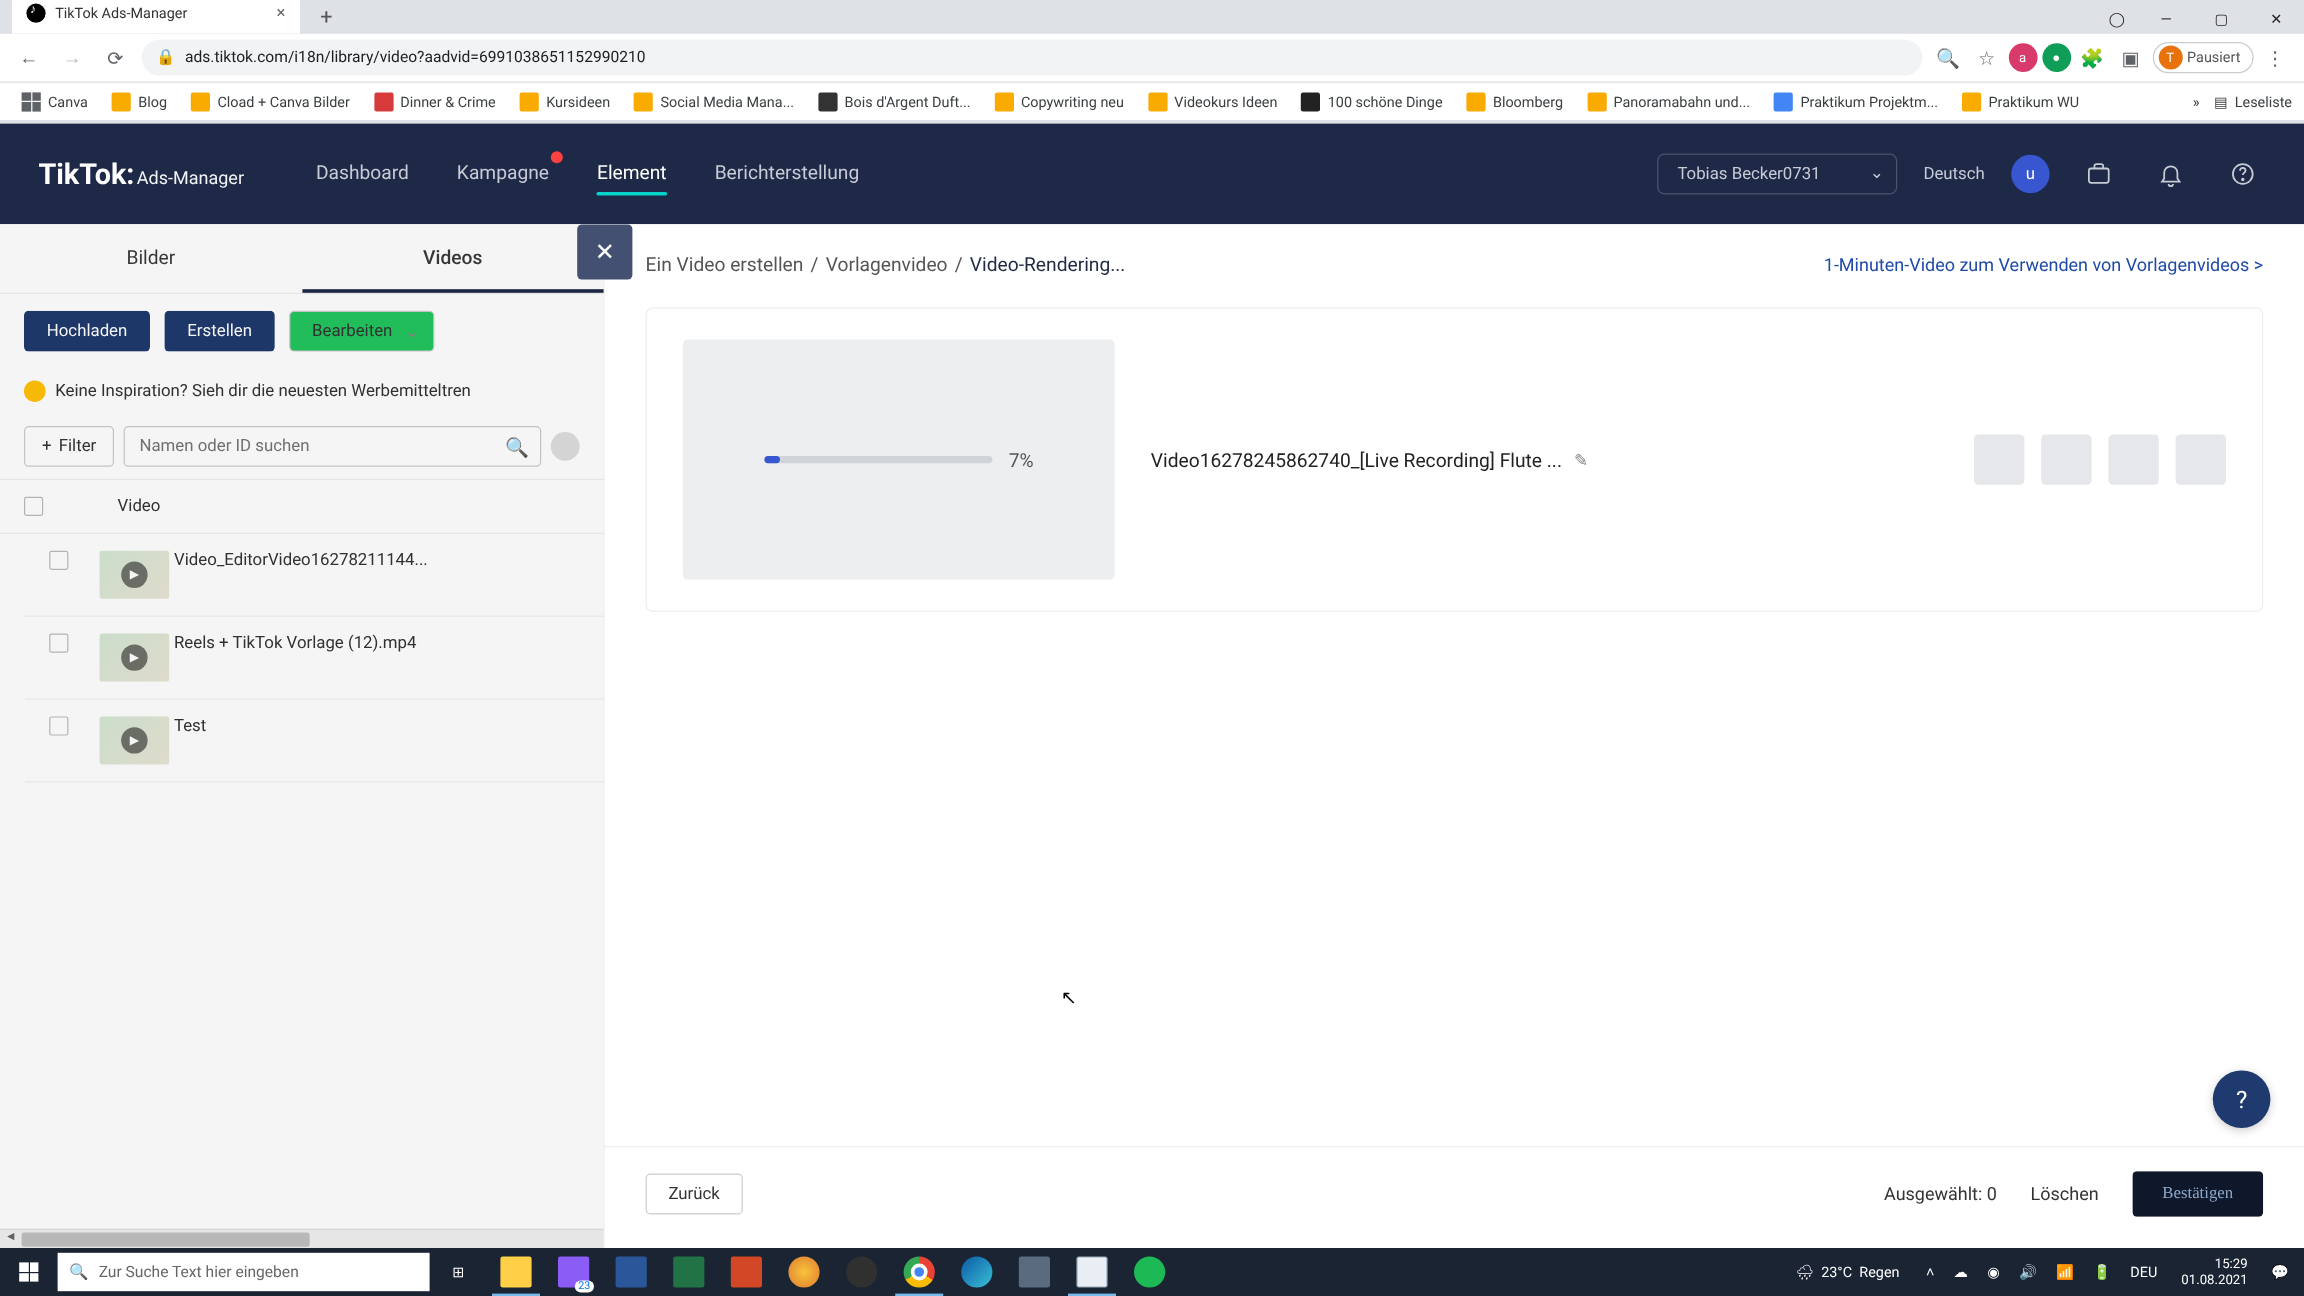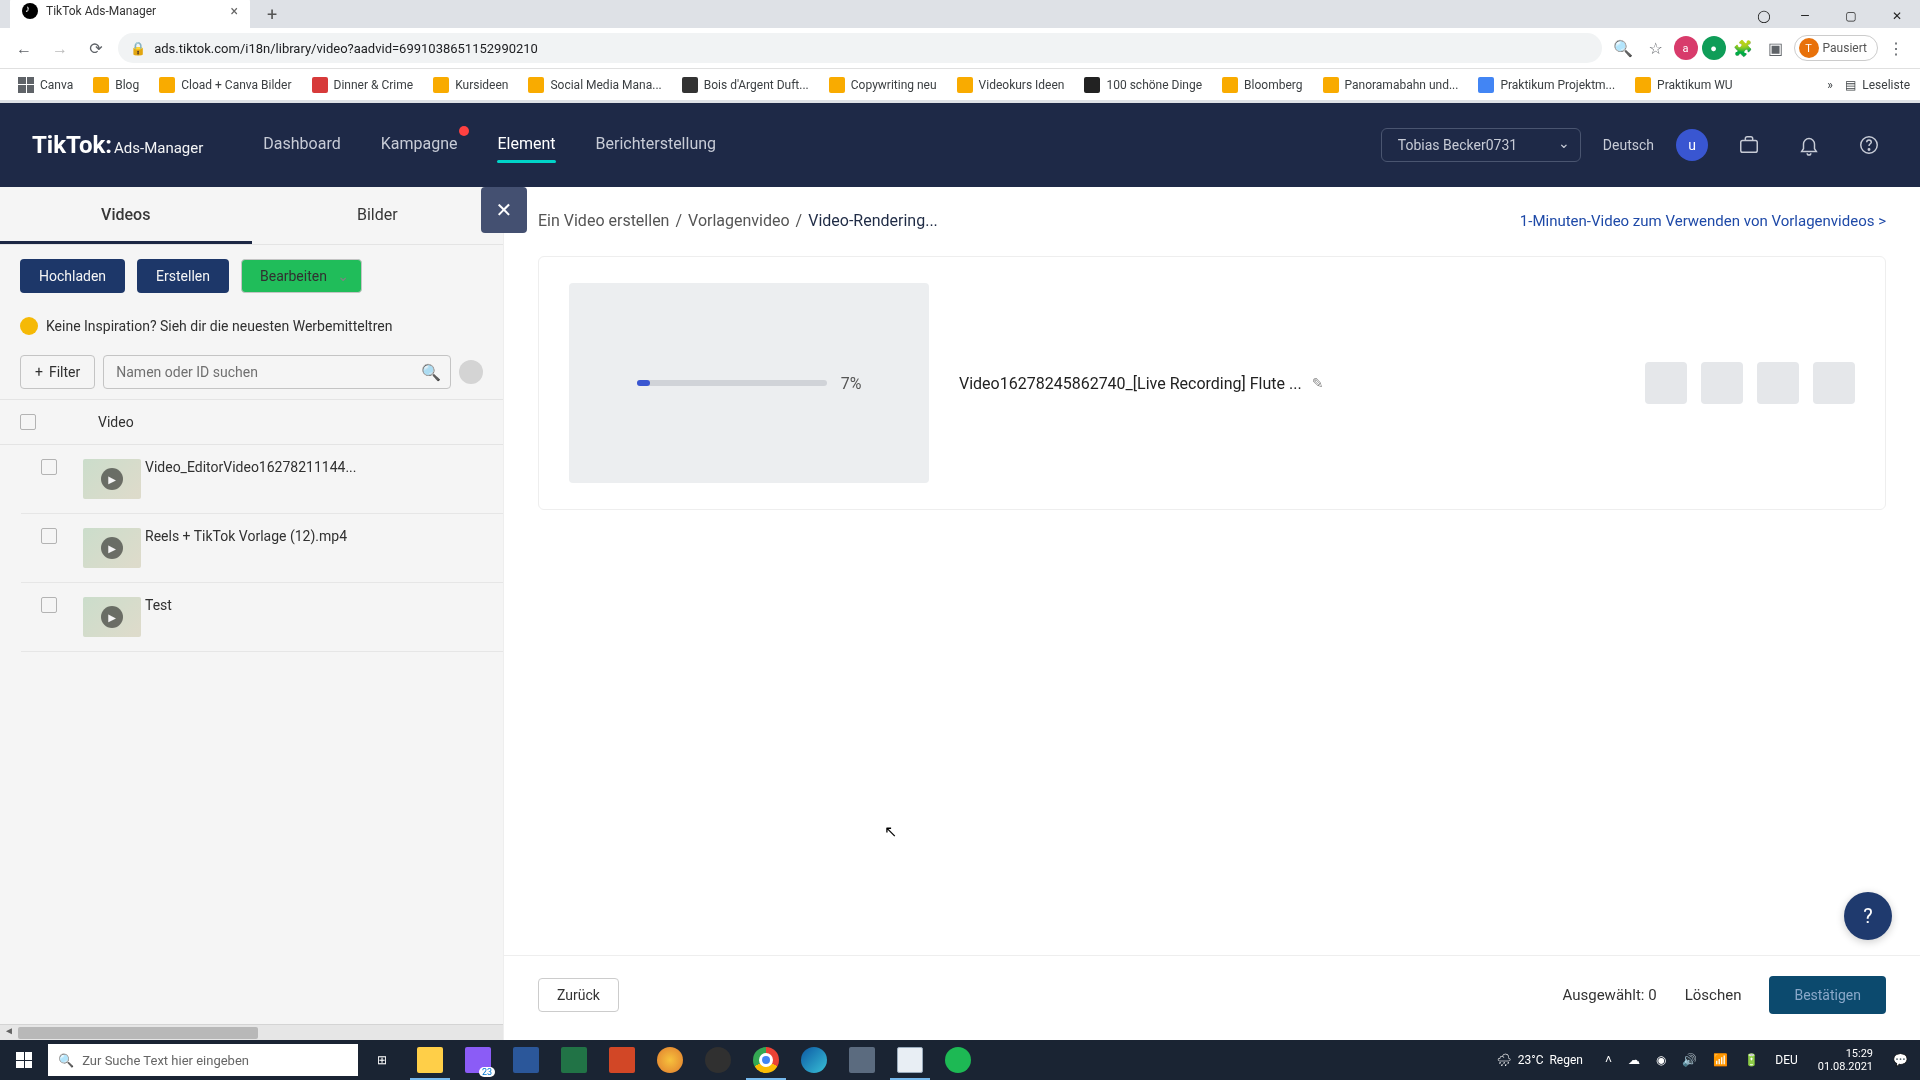--- a/index.html
+++ b/index.html
@@ -94,21 +94,21 @@
 .prog-pct { font-size:16px; color:#555; }
 .render-name { display:flex; align-items:center; gap:10px; font-size:16px; color:#222; }
 .edit-icon { color:#888; font-size:14px; cursor:pointer; }
 .placeholders { margin-left:auto; display:flex; gap:14px; }
 .ph { width:42px; height:42px; background:#e5e7ea; border-radius:4px; }
 
 .panel-footer { margin-top:auto; padding:20px 34px 26px; display:flex; align-items:center; border-top:1px solid #eee; gap:20px; }
 .btn.outline { background:#fff; border:1px solid #ccc; color:#333; }
 .footer-right { margin-left:auto; display:flex; align-items:center; gap:28px; font-size:15px; color:#333; }
 .delete-link { color:#333; cursor:pointer; }
-.btn.confirm { background:#0c4a6e; color:#8aa8c9; cursor:not-allowed; padding:10px 24px; }
+.btn.confirm { background:#0f172a; color:#8aa8c9; cursor:not-allowed; padding:10px 24px;font-family:Liberation Serif, serif; }
 
 .help-fab { position:absolute; right:28px; bottom:100px; width:48px; height:48px; border-radius:50%; background:#1f3a6e; color:#fff; display:flex; align-items:center; justify-content:center; font-size:20px; cursor:pointer; box-shadow:0 2px 8px rgba(0,0,0,.2); }
 
 
 .taskbar { position:absolute; left:0; right:0; bottom:0; height:40px; background:#1a2433; display:flex; align-items:center; color:#fff; font-size:12px; }
 .start { width:48px; height:40px; display:flex; align-items:center; justify-content:center; }
 .win-logo { width:16px; height:16px; display:grid; grid-template-columns:1fr 1fr; grid-template-rows:1fr 1fr; gap:1px; }
 .win-logo span { background:#fff; }
 .task-search { width:310px; height:32px; background:#fff; color:#666; display:flex; align-items:center; padding:0 10px; gap:8px; font-size:13px; }
 .task-icons { display:flex; height:100%; }
@@ -271,22 +271,22 @@
           <path d="M9.5 9a2.5 2.5 0 015 0c0 1.5-2.5 2-2.5 4"></path>
           <circle cx="12" cy="17" r=".8" fill="currentColor"></circle>
         </svg>
       </div>
   </div>
 </div>
 
 <div class="content">
   <div class="sidebar">
     <div class="sidebar-tabs">
+      <div class="side-tab">Bilder</div>
       <div class="side-tab active">Videos</div>
-      <div class="side-tab">Bilder</div>
     </div>
     <div class="side-actions">
       <button class="btn primary">Hochladen</button>
       <button class="btn primary">Erstellen</button>
       <button class="btn secondary">Bearbeiten</button>
     </div>
     <div class="inspiration">
       <span class="bulb"></span>
       <span>Keine Inspiration? Sieh dir die neuesten Werbemitteltren</span>
     </div>

